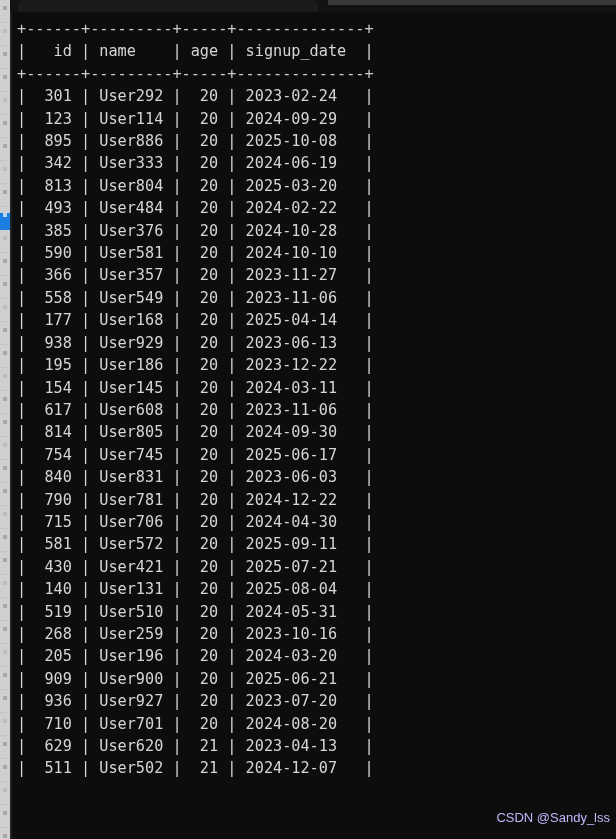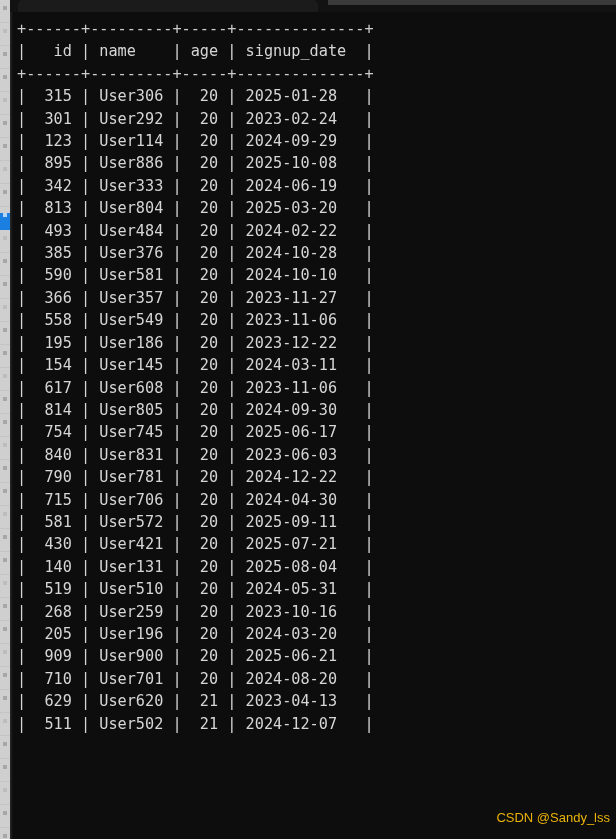--- a/index.html
+++ b/index.html
@@ -105,21 +105,21 @@
   }
   .term-line.rule { color: #cccccc; }
 
   
   .watermark {
     position: absolute;
     right: 6px;
     bottom: 14px;
     font-family: "Liberation Sans", sans-serif;
     font-size: 13px;
-    color: #eab308;
+    color: #c4b5fd;
     white-space: pre;
     pointer-events: none;
   }
 </style>
 </head>
 <body>
 
 <div id="app">
 
   <div class="ide-sidebar-sliver" id="sidebar-sliver">
@@ -239,46 +239,48 @@
 
   <div class="term-tabbar">
     <div class="term-tab"></div>
     <div class="term-tabbar-right"></div>
   </div>
 
   <div class="term-output" id="term-output">
       <div class="term-line rule">+------+---------+-----+--------------+</div>
       <div class="term-line">|   id | name    | age | signup_date  |</div>
       <div class="term-line rule">+------+---------+-----+--------------+</div>
-      <div class="term-line">|  315 | User306 |  20 | 2025-01-28   |</div>
       <div class="term-line">|  301 | User292 |  20 | 2023-02-24   |</div>
       <div class="term-line">|  123 | User114 |  20 | 2024-09-29   |</div>
       <div class="term-line">|  895 | User886 |  20 | 2025-10-08   |</div>
       <div class="term-line">|  342 | User333 |  20 | 2024-06-19   |</div>
       <div class="term-line">|  813 | User804 |  20 | 2025-03-20   |</div>
       <div class="term-line">|  493 | User484 |  20 | 2024-02-22   |</div>
       <div class="term-line">|  385 | User376 |  20 | 2024-10-28   |</div>
       <div class="term-line">|  590 | User581 |  20 | 2024-10-10   |</div>
       <div class="term-line">|  366 | User357 |  20 | 2023-11-27   |</div>
       <div class="term-line">|  558 | User549 |  20 | 2023-11-06   |</div>
+      <div class="term-line">|  177 | User168 |  20 | 2025-04-14   |</div>
+      <div class="term-line">|  938 | User929 |  20 | 2023-06-13   |</div>
       <div class="term-line">|  195 | User186 |  20 | 2023-12-22   |</div>
       <div class="term-line">|  154 | User145 |  20 | 2024-03-11   |</div>
       <div class="term-line">|  617 | User608 |  20 | 2023-11-06   |</div>
       <div class="term-line">|  814 | User805 |  20 | 2024-09-30   |</div>
       <div class="term-line">|  754 | User745 |  20 | 2025-06-17   |</div>
       <div class="term-line">|  840 | User831 |  20 | 2023-06-03   |</div>
       <div class="term-line">|  790 | User781 |  20 | 2024-12-22   |</div>
       <div class="term-line">|  715 | User706 |  20 | 2024-04-30   |</div>
       <div class="term-line">|  581 | User572 |  20 | 2025-09-11   |</div>
       <div class="term-line">|  430 | User421 |  20 | 2025-07-21   |</div>
       <div class="term-line">|  140 | User131 |  20 | 2025-08-04   |</div>
       <div class="term-line">|  519 | User510 |  20 | 2024-05-31   |</div>
       <div class="term-line">|  268 | User259 |  20 | 2023-10-16   |</div>
       <div class="term-line">|  205 | User196 |  20 | 2024-03-20   |</div>
       <div class="term-line">|  909 | User900 |  20 | 2025-06-21   |</div>
+      <div class="term-line">|  936 | User927 |  20 | 2023-07-20   |</div>
       <div class="term-line">|  710 | User701 |  20 | 2024-08-20   |</div>
       <div class="term-line">|  629 | User620 |  21 | 2023-04-13   |</div>
       <div class="term-line">|  511 | User502 |  21 | 2024-12-07   |</div>
     </div>
 
   <div class="watermark">CSDN @Sandy_lss</div>
 
 </div>
 
 </body></html>

